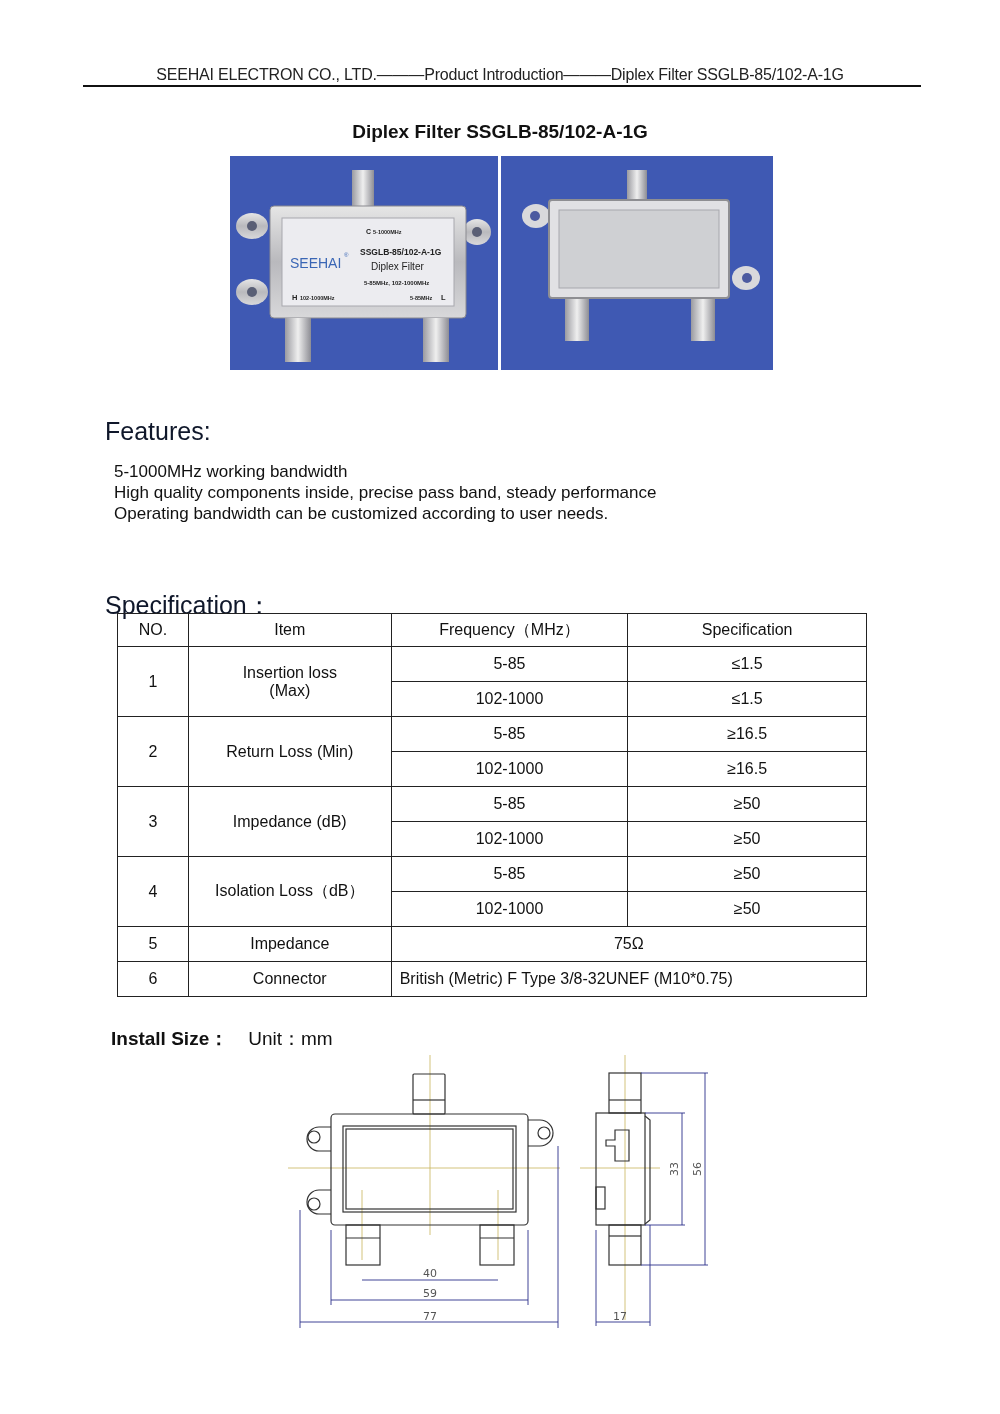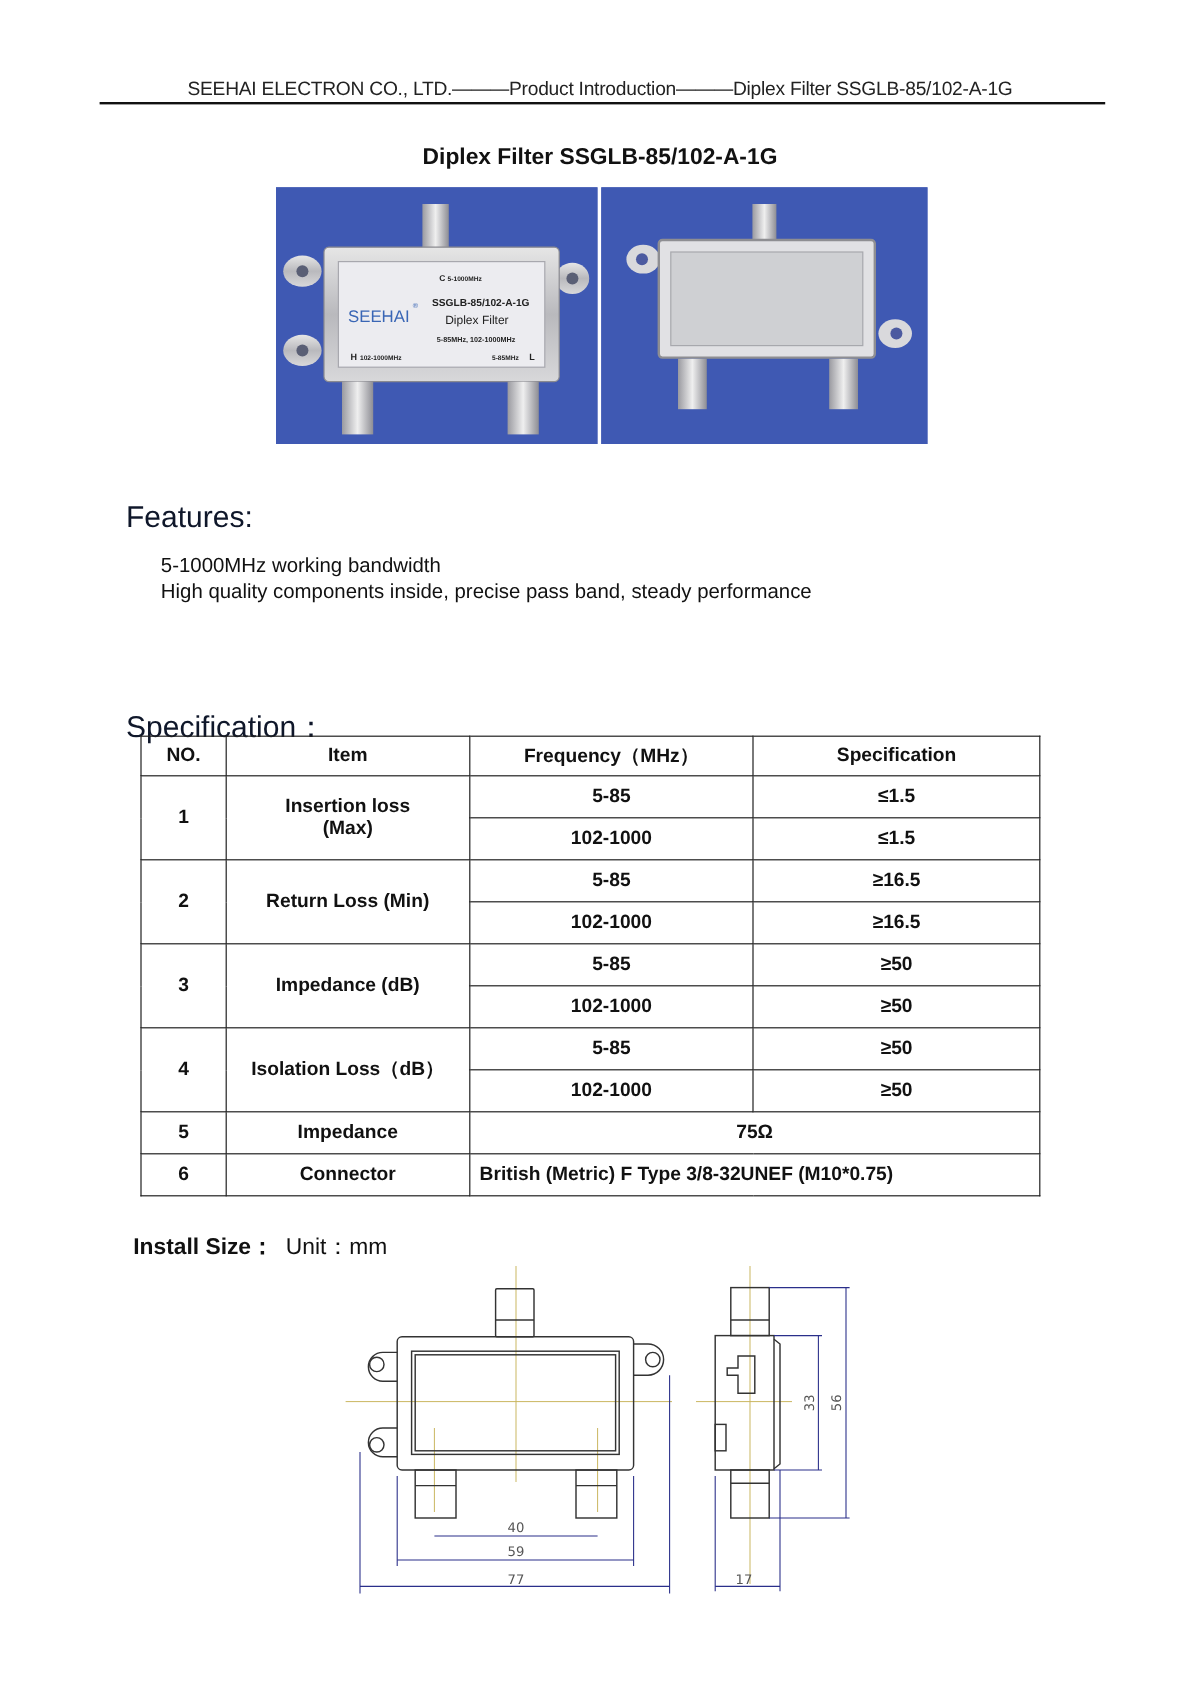--- a/index.html
+++ b/index.html
@@ -18,36 +18,36 @@
   }
   .photo {
     position: absolute; top: 156px; height: 214px; background: #3f59b3; overflow: hidden;
   }
   .photo-front { left: 230px; width: 268px; }
   .photo-back { left: 501px; width: 272px; }
   .photo svg { display: block; }
   .section-heading { position: absolute; font-weight: normal; font-size: 25px; color: #0f172a; }
   .features-heading { left: 105px; top: 417px; }
   .features-list { position: absolute; left: 106px; top: 461px; font-size: 17px; line-height: 21px; color: #111; margin: 0; padding: 0; list-style: none; }
-  .features-list li { white-space: nowrap; padding-left: 8px; margin-left: 20px; }
+  .features-list li { white-space: nowrap; padding-left: 8px; }
   .features-list li.dot { padding-left: 0; }
   .spec-heading { left: 105px; top: 589px; }
   table.spec {
     position: absolute; left: 117px; top: 613px; width: 750px; border-collapse: collapse;
     font-size: 16px; color: #111;
   }
   table.spec td, table.spec th {
-    border: 1.5px solid #222; text-align: center; font-weight: bold; padding: 0;
+    border: 1.5px solid #222; text-align: center; font-weight: normal; padding: 0;
   }
   table.spec th { height: 32px; }
   table.spec td { height: 34px; }
   table.spec td.left { text-align: left; padding-left: 8px; }
   .install-line { position: absolute; left: 111px; top: 1026px; font-size: 19px; color: #111; }
   .install-line .b { font-weight: bold; }
-  .install-line .unit { margin-left: 10px; font-weight: normal; }
+  .install-line .unit { margin-left: 20px; font-weight: normal; }
   .drawing { position: absolute; left: 280px; top: 1050px; }
   .dim { font-family: "DejaVu Sans", sans-serif; font-size: 11px; fill: #555; }
 </style>
 </head>
 <body>
 
 <div class="header-text">SEEHAI ELECTRON CO., LTD.———Product Introduction———Diplex Filter SSGLB-85/102-A-1G</div>
 <div class="header-rule"></div>
 
 <div class="doc-title">Diplex Filter SSGLB-85/102-A-1G</div>
@@ -109,20 +109,21 @@
     <rect x="58" y="54" width="160" height="78" fill="#cfd0d3" stroke="#a7a8ad"></rect>
     <rect x="64" y="143" width="24" height="42" fill="url(#conn)"></rect>
     <rect x="190" y="143" width="24" height="42" fill="url(#conn)"></rect>
   </svg>
 </div>
 
 <div class="section-heading features-heading">Features:</div>
 <ul class="features-list">
   <li>5-1000MHz working bandwidth</li>
   <li>High quality components inside, precise pass band, steady performance</li>
+  <li>Operating bandwidth can be customized according to user needs.</li>
 </ul>
 
 <div class="section-heading spec-heading">Specification：</div>
 
 <table class="spec">
   <colgroup>
     <col style="width:71px">
       <col style="width:203px">
       <col style="width:237px">
       <col style="width:239px">

